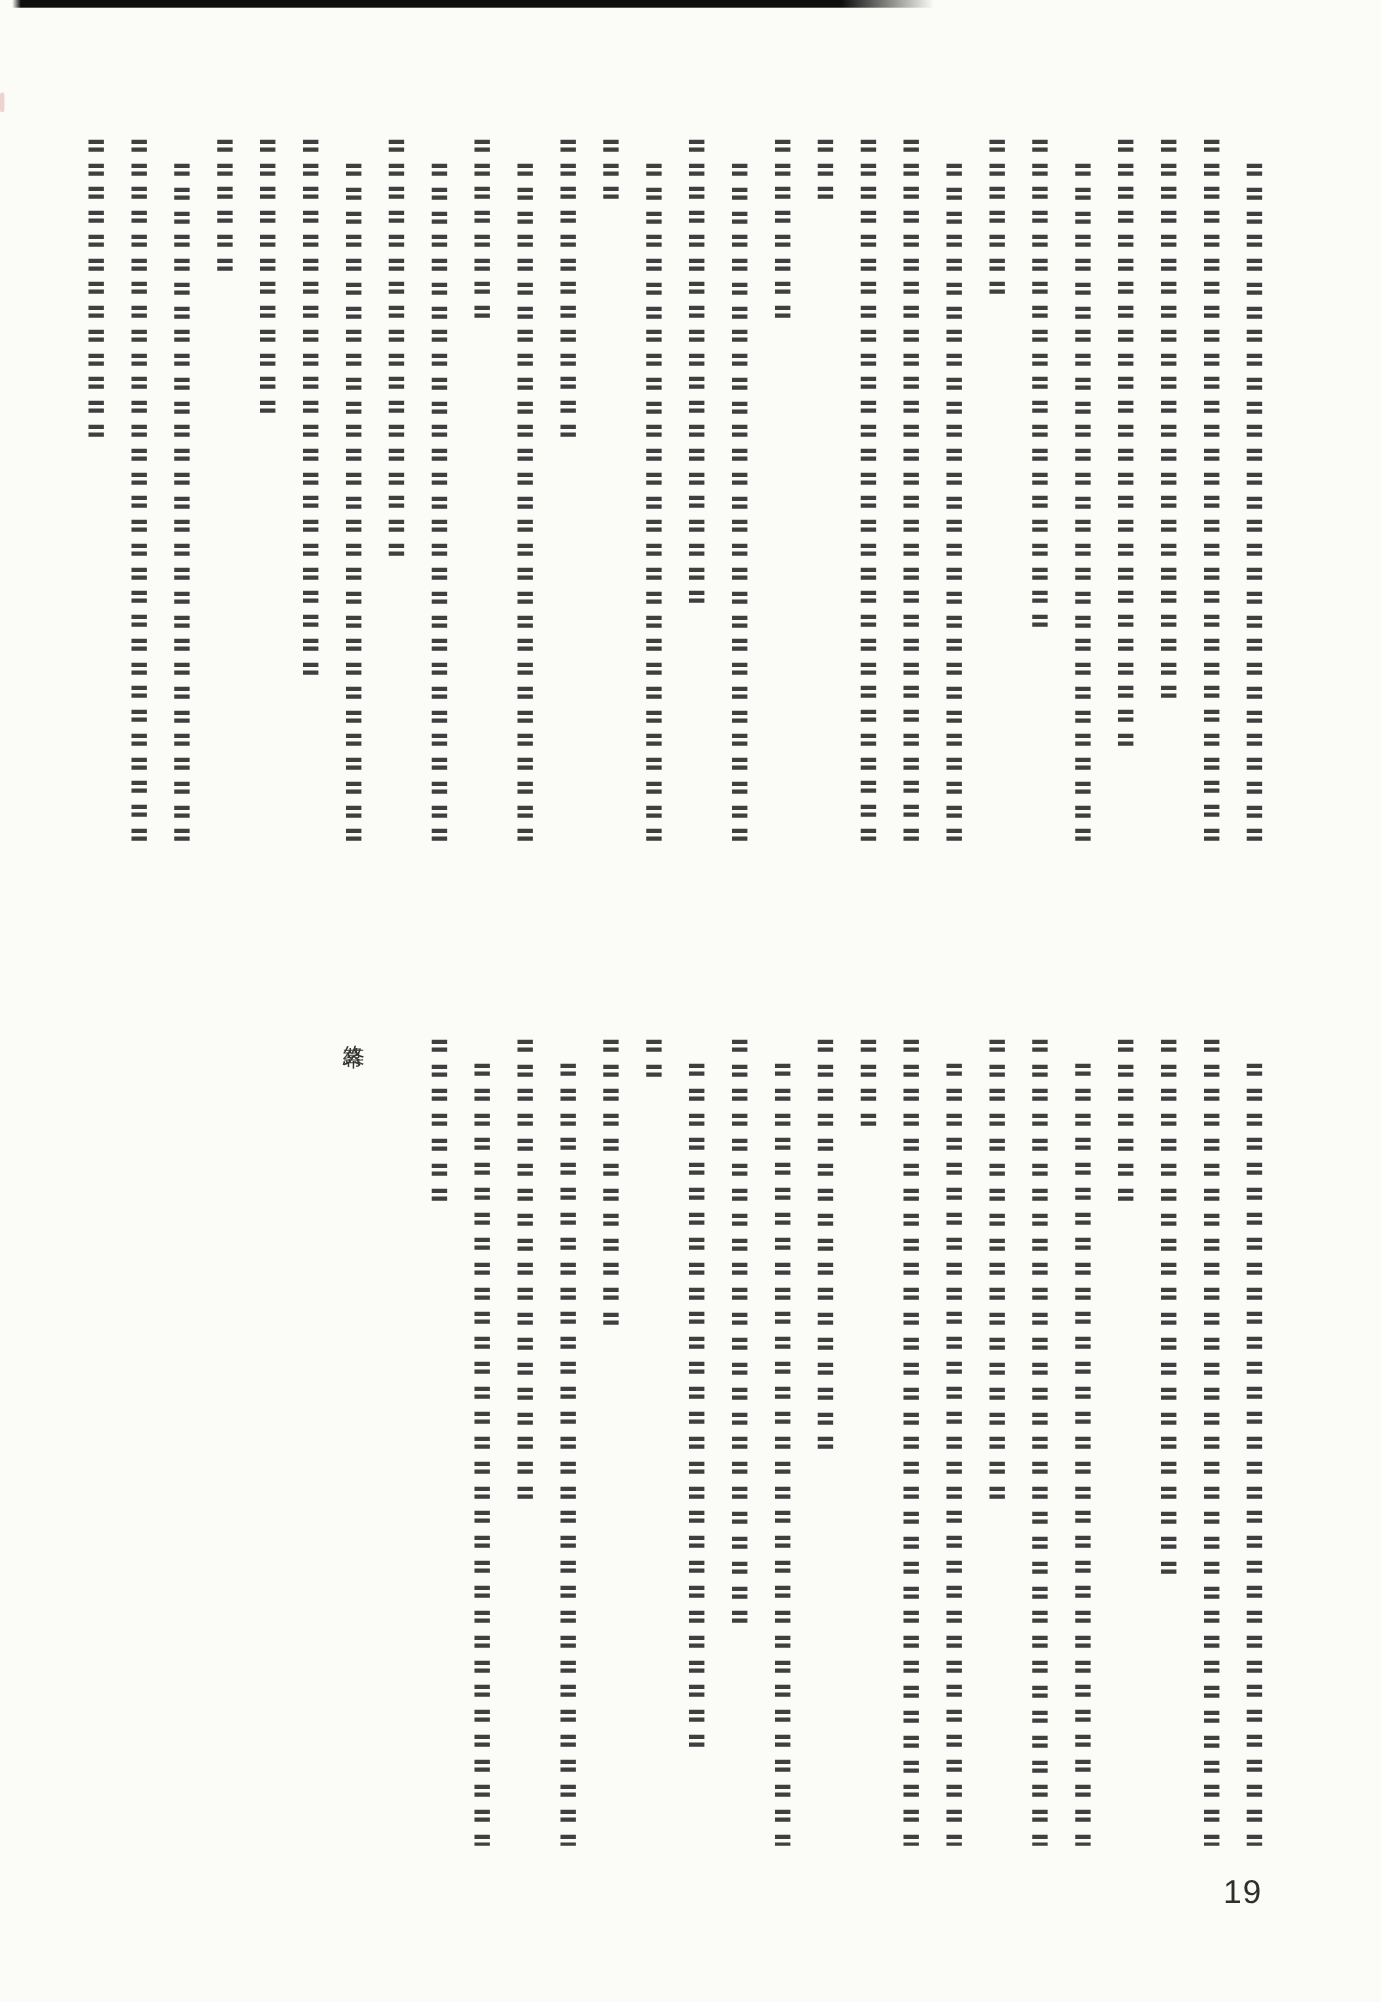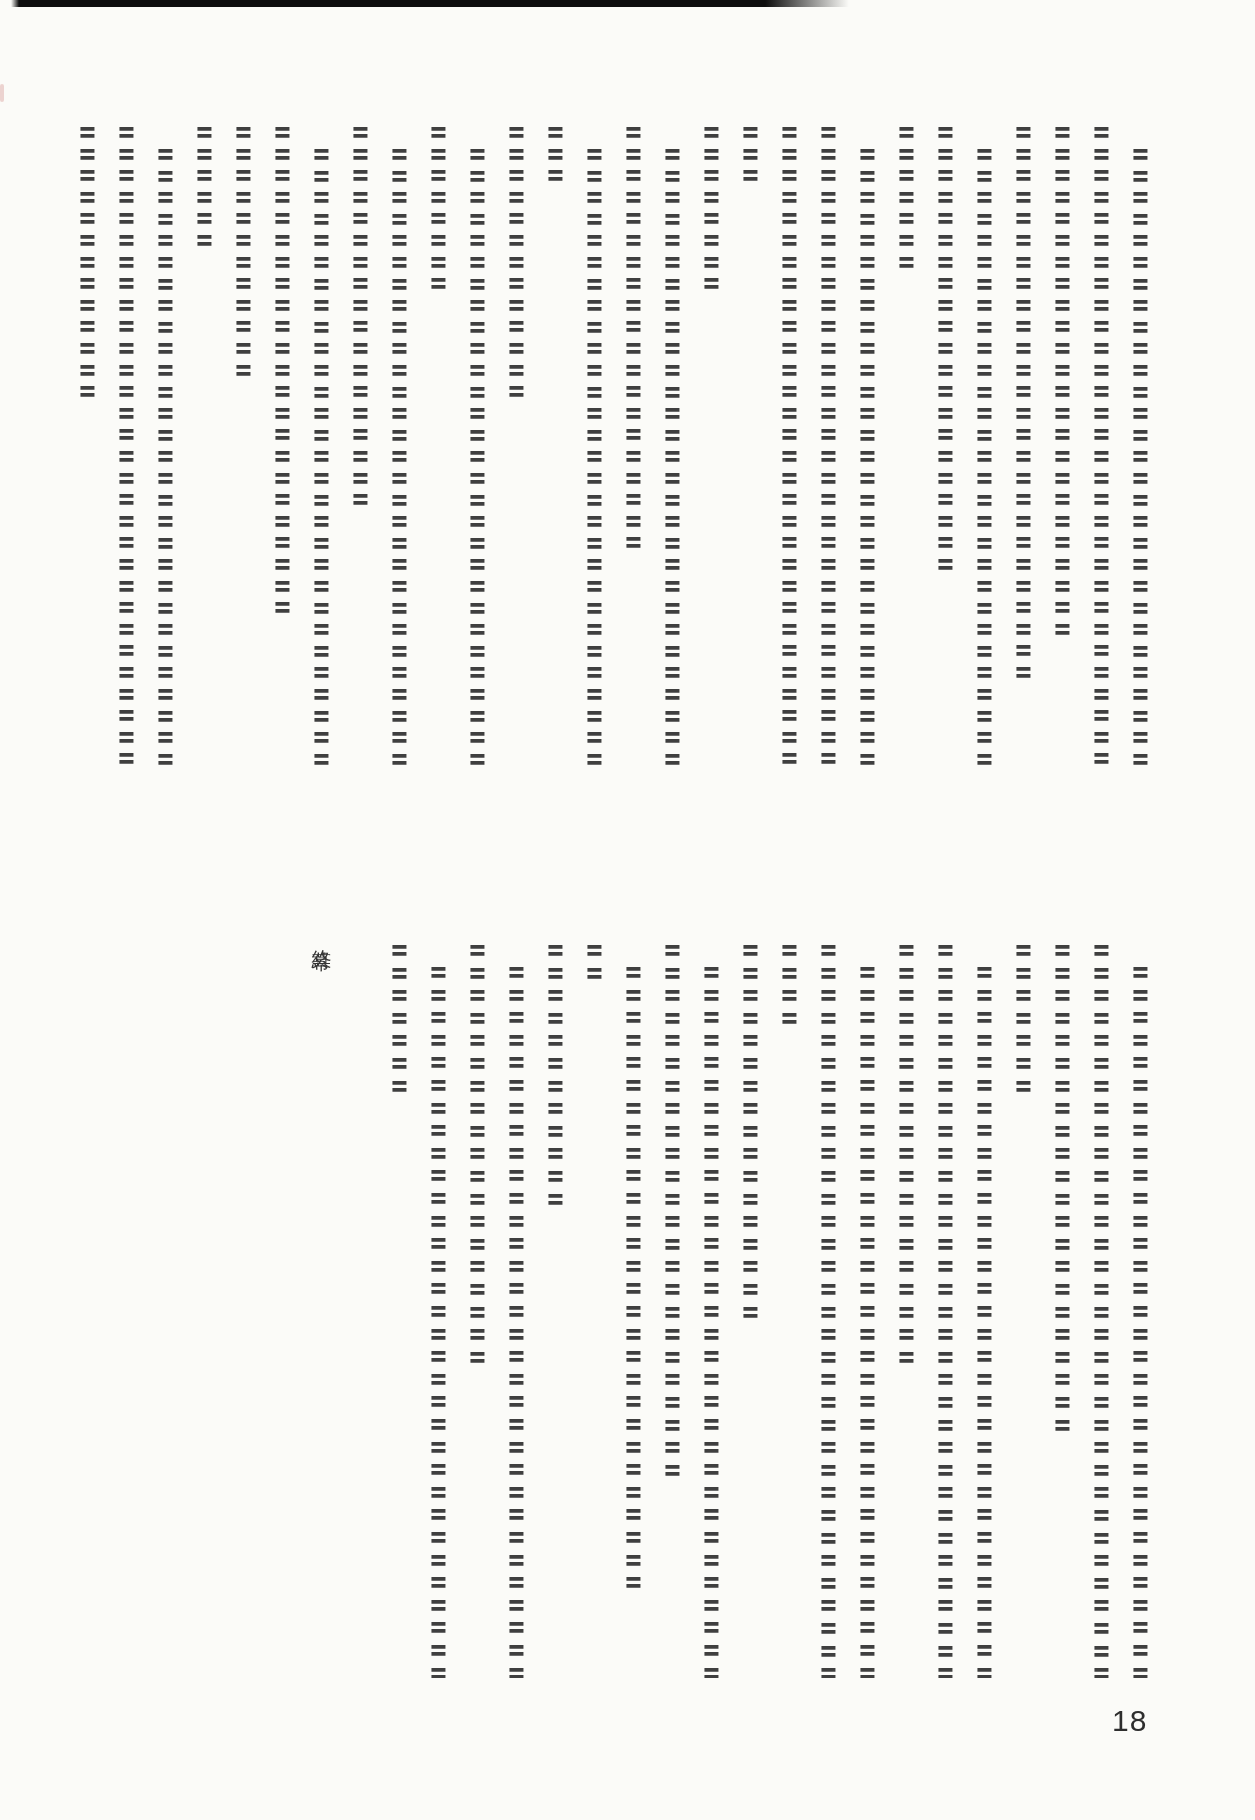--- a/index.html
+++ b/index.html
@@ -104,13 +104,13 @@
     <div class="col">〓〓</div>
     <div class="col">〓〓〓〓〓〓〓〓〓〓〓〓</div>
     <div class="col indent">〓〓〓〓〓〓〓〓〓〓〓〓〓〓〓〓〓〓〓〓〓〓〓〓〓〓〓〓〓〓〓〓</div>
     <div class="col">〓〓〓〓〓〓〓〓〓〓〓〓〓〓〓〓〓〓〓</div>
     <div class="col indent">〓〓〓〓〓〓〓〓〓〓〓〓〓〓〓〓〓〓〓〓〓〓〓〓〓〓〓〓〓〓〓〓</div>
     <div class="col">〓〓〓〓〓〓〓</div>
     <div class="col"></div>
     <div class="col marker">終幕</div>
   </div>
 
-<div class="page-number">18</div>
+<div class="page-number">19</div>
 
 </body></html>

